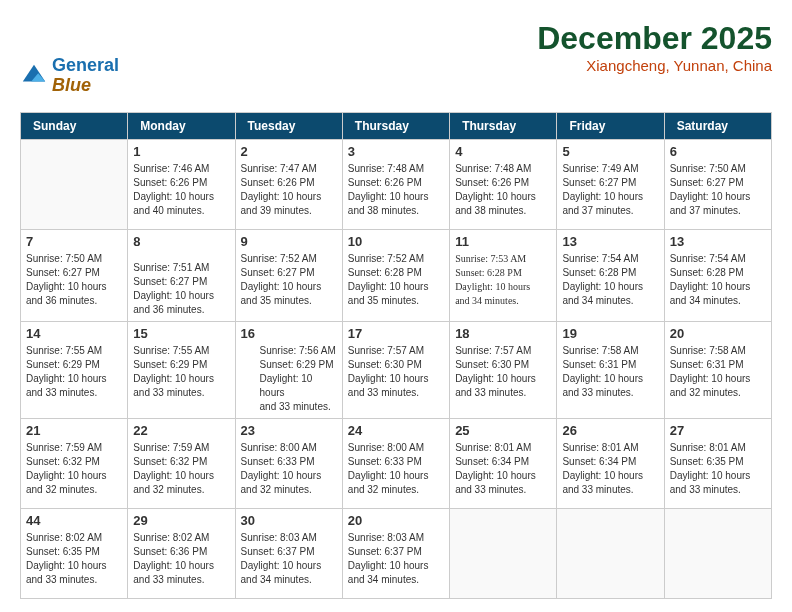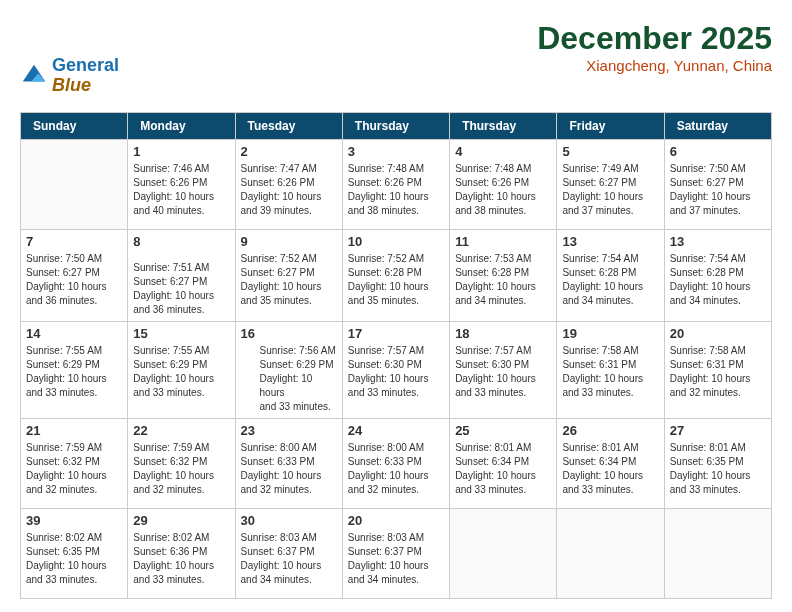--- a/index.html
+++ b/index.html
@@ -186,21 +186,21 @@
         </td>
         <td>
           <span class="day-number">10</span>
           <div class="day-info" style="white-space: pre-line;">Sunrise: 7:52 AM
 Sunset: 6:28 PM
 Daylight: 10 hours
 and 35 minutes.</div>
         </td>
         <td>
           <span class="day-number">11</span>
-          <div class="day-info" style="white-space: pre-line;">Sunrise: 7:53 AM
+          <div class="day-info" style="white-space: pre-line; font-family: Liberation Serif, serif;">Sunrise: 7:53 AM
 Sunset: 6:28 PM
 Daylight: 10 hours
 and 34 minutes.</div>
         </td>
         <td>
           <span class="day-number">13</span>
           <div class="day-info" style="white-space: pre-line;">Sunrise: 7:54 AM
 Sunset: 6:28 PM
 Daylight: 10 hours
 and 34 minutes.</div>
@@ -310,21 +310,21 @@
         <td>
           <span class="day-number">27</span>
           <div class="day-info" style="white-space: pre-line;">Sunrise: 8:01 AM
 Sunset: 6:35 PM
 Daylight: 10 hours
 and 33 minutes.</div>
         </td>
       </tr>
       <tr>
         <td>
-          <span class="day-number">39</span>
+          <span class="day-number">44</span>
           <div class="day-info" style="white-space: pre-line;">Sunrise: 8:02 AM
 Sunset: 6:35 PM
 Daylight: 10 hours
 and 33 minutes.</div>
         </td>
         <td>
           <span class="day-number">29</span>
           <div class="day-info" style="white-space: pre-line;">Sunrise: 8:02 AM
 Sunset: 6:36 PM
 Daylight: 10 hours

